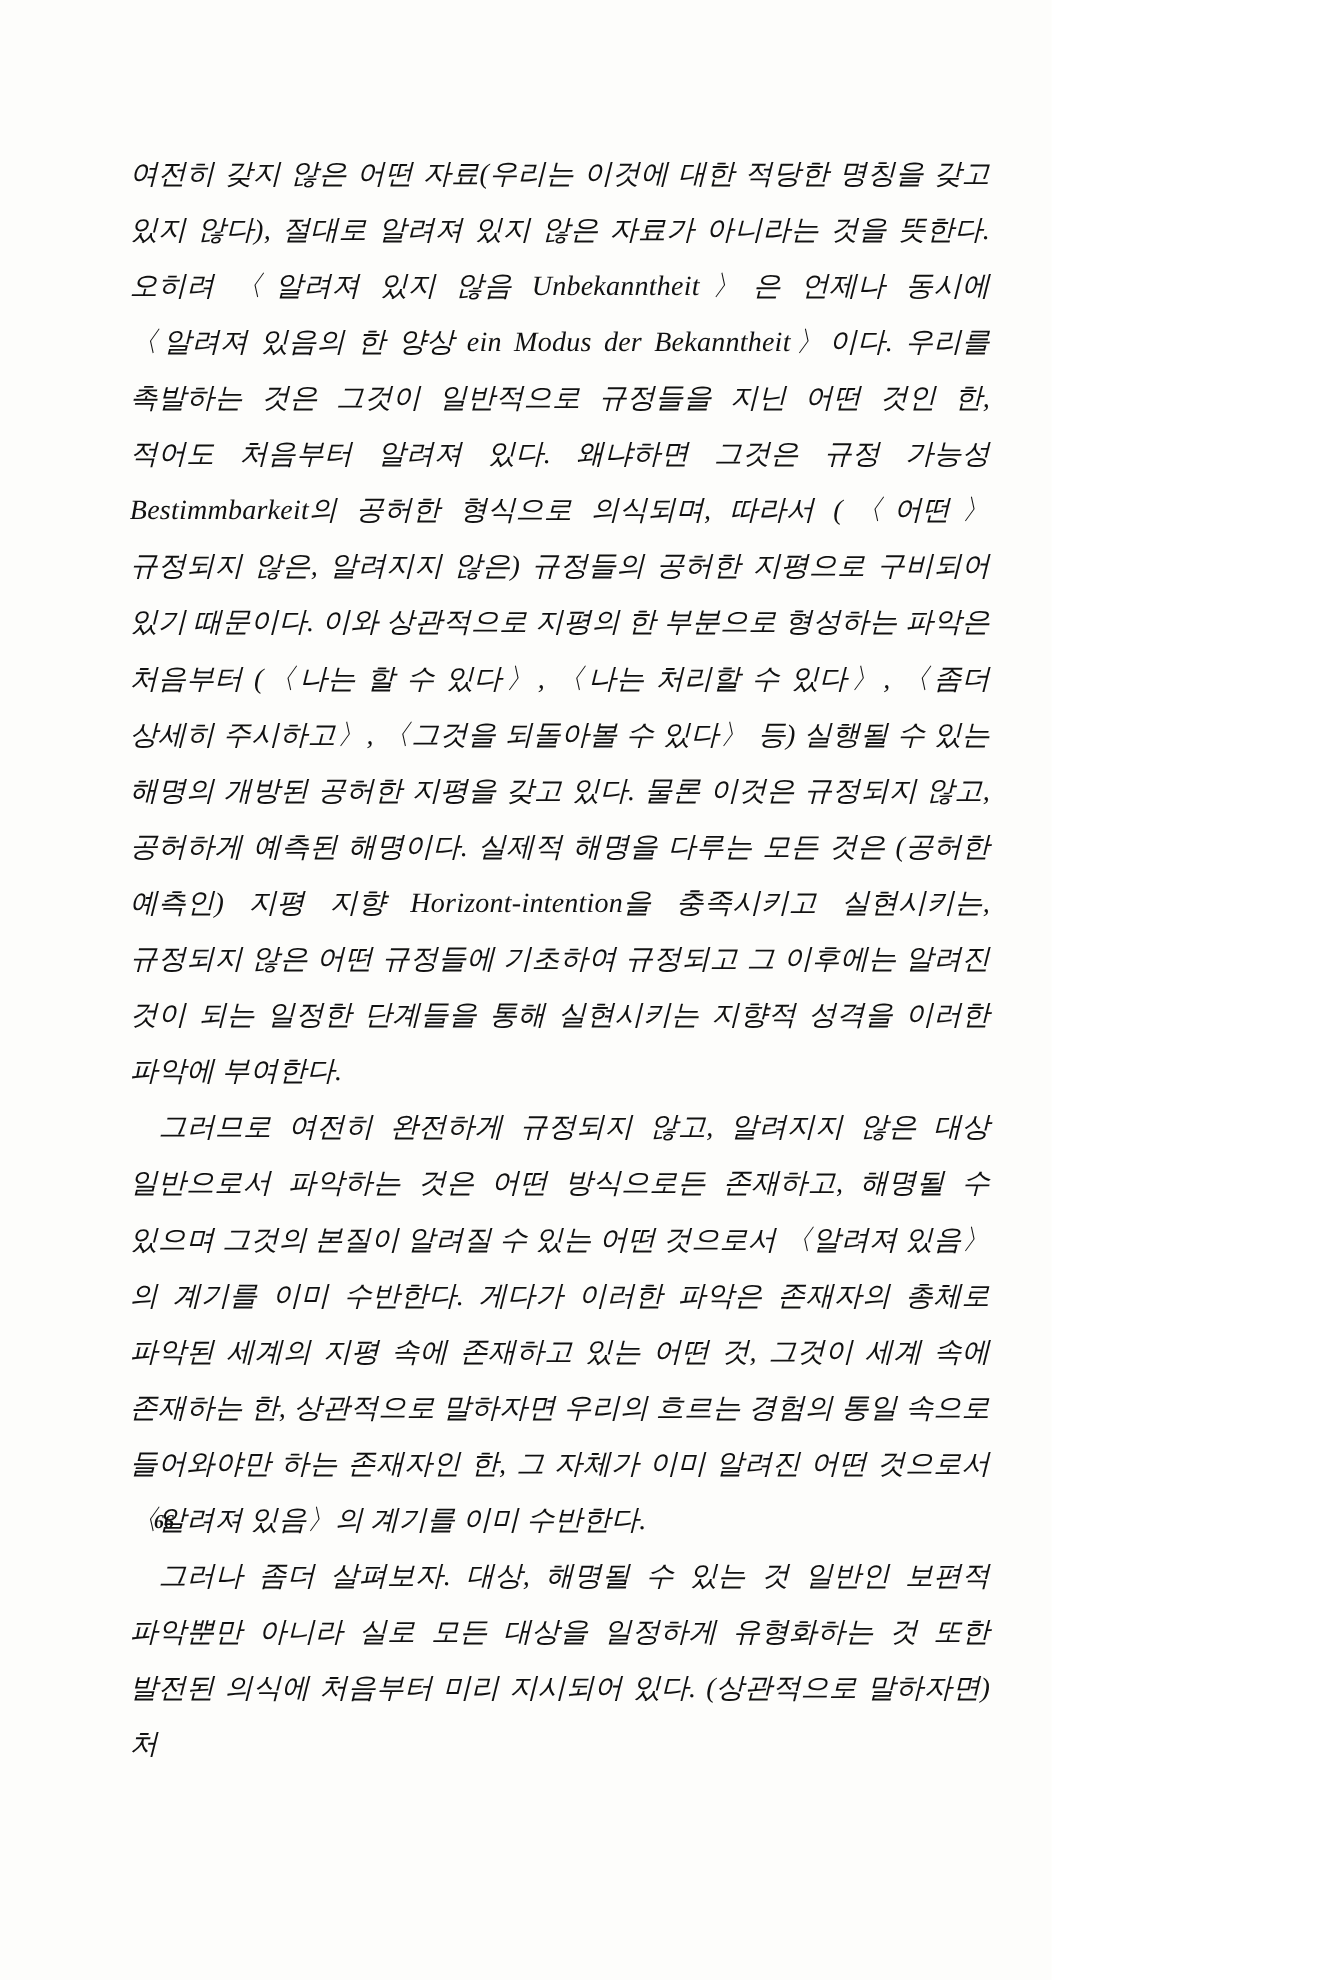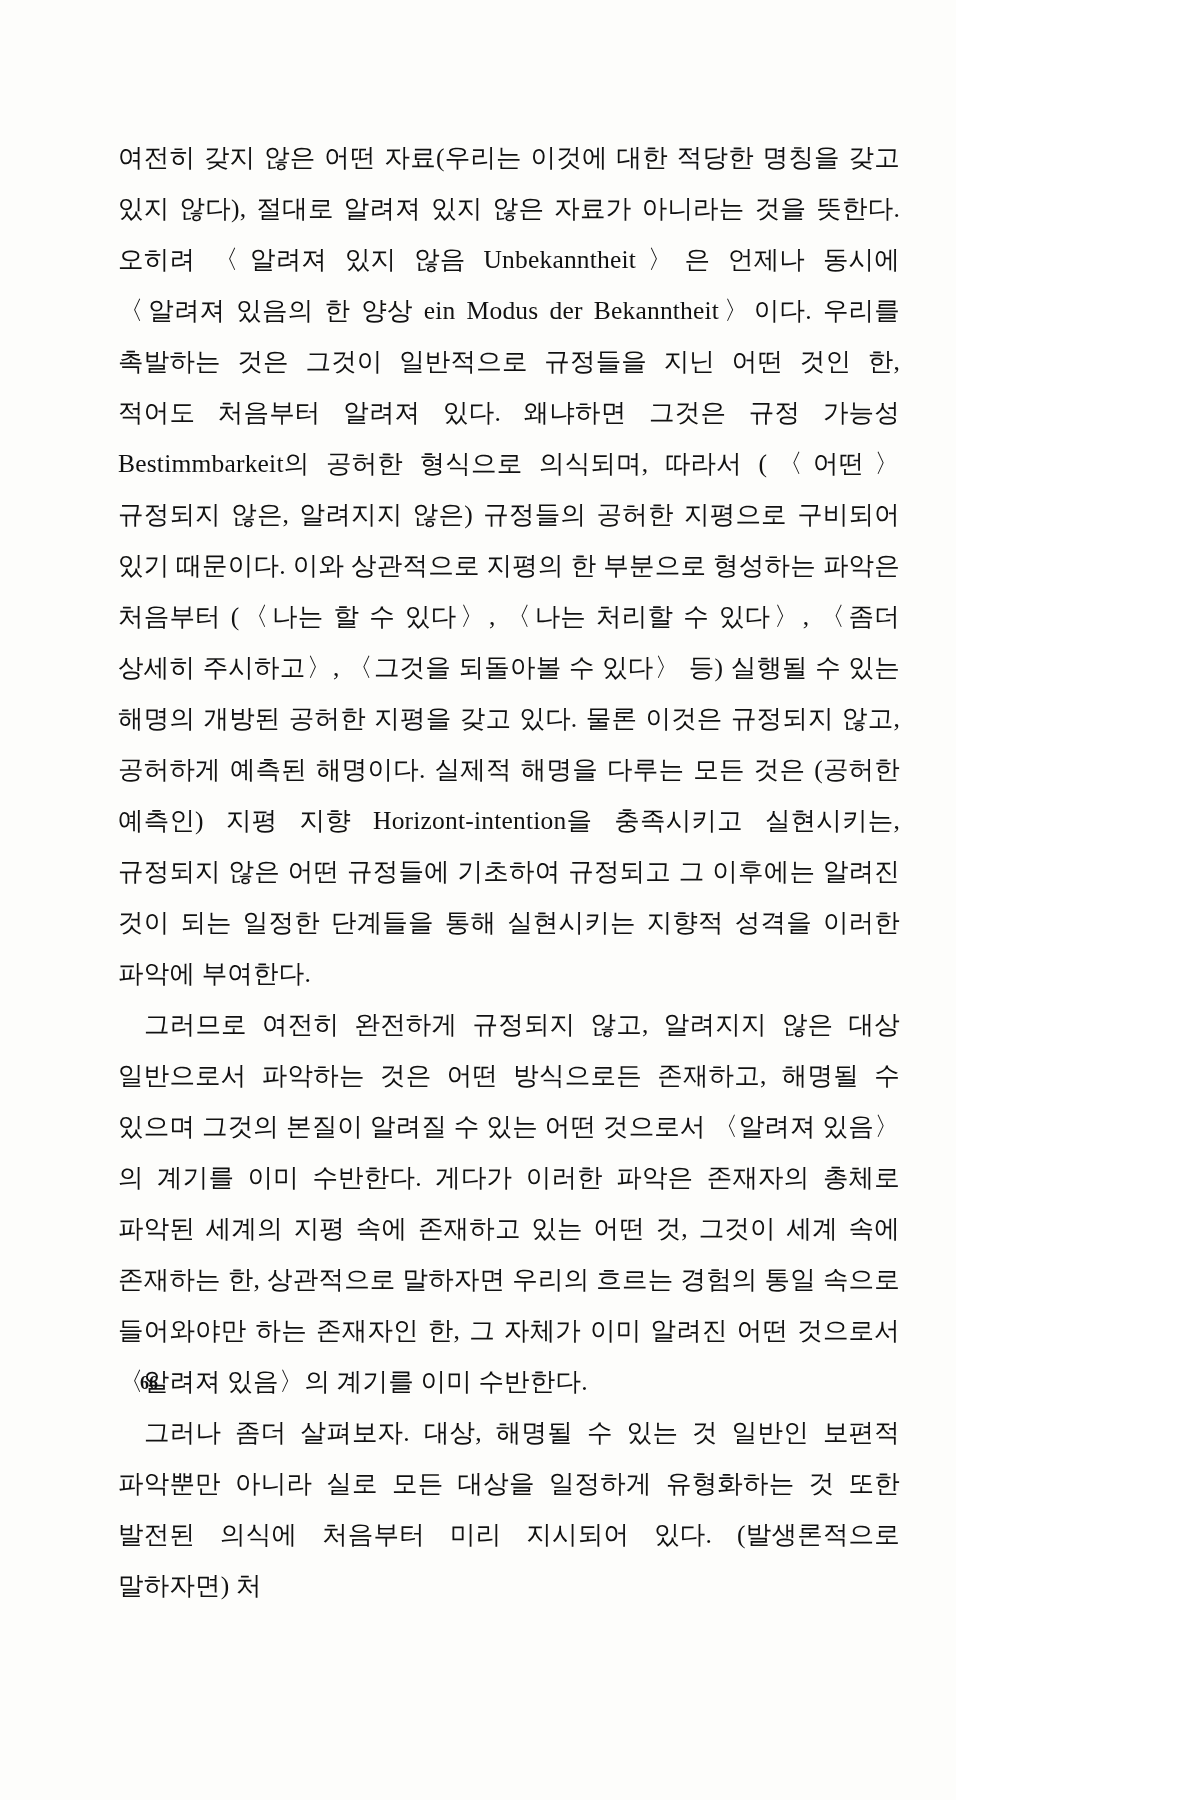--- a/index.html
+++ b/index.html
@@ -14,20 +14,21 @@
     font-family: "Liberation Serif", serif;
     color: #111111;
     overflow: hidden;
   }
   .page {
     position: absolute;
     left: 0; top: 0;
     width: 956px;
     height: 1800px;
     background: #fdfdfb;
+    font-style: italic;
   }
   .text-column {
     position: absolute;
     left: 118px;
     top: 132px;
     width: 782px;
   }
   .para {
     margin: 0;
     font-size: 25.5px;
@@ -55,18 +56,18 @@
   }
 </style>
 </head>
 <body>
 
 <div class="page">
 
   <div class="text-column">
     <p class="para">여전히 갖지 않은 어떤 자료(우리는 이것에 대한 적당한 명칭을 갖고 있지 않다), 절대로 알려져 있지 않은 자료가 아니라는 것을 뜻한다. 오히려 〈알려져 있지 않음 Unbekanntheit〉은 언제나 동시에 〈알려져 있음의 한 양상 ein Modus der Bekanntheit〉이다. 우리를 촉발하는 것은 그것이 일반적으로 규정들을 지닌 어떤 것인 한, 적어도 처음부터 알려져 있다. 왜냐하면 그것은 규정 가능성 Bestimmbarkeit의 공허한 형식으로 의식되며, 따라서 (〈어떤〉 규정되지 않은, 알려지지 않은) 규정들의 공허한 지평으로 구비되어 있기 때문이다. 이와 상관적으로 지평의 한 부분으로 형성하는 파악은 처음부터 (〈나는 할 수 있다〉, 〈나는 처리할 수 있다〉, 〈좀더 상세히 주시하고〉, 〈그것을 되돌아볼 수 있다〉 등) 실행될 수 있는 해명의 개방된 공허한 지평을 갖고 있다. 물론 이것은 규정되지 않고, 공허하게 예측된 해명이다. 실제적 해명을 다루는 모든 것은 (공허한 예측인) 지평 지향 Horizont-intention을 충족시키고 실현시키는, 규정되지 않은 어떤 규정들에 기초하여 규정되고 그 이후에는 알려진 것이 되는 일정한 단계들을 통해 실현시키는 지향적 성격을 이러한 파악에 부여한다.</p>
     <p class="para indent">그러므로 여전히 완전하게 규정되지 않고, 알려지지 않은 대상 일반으로서 파악하는 것은 어떤 방식으로든 존재하고, 해명될 수 있으며 그것의 본질이 알려질 수 있는 어떤 것으로서 〈알려져 있음〉의 계기를 이미 수반한다. 게다가 이러한 파악은 존재자의 총체로 파악된 세계의 지평 속에 존재하고 있는 어떤 것, 그것이 세계 속에 존재하는 한, 상관적으로 말하자면 우리의 흐르는 경험의 통일 속으로 들어와야만 하는 존재자인 한, 그 자체가 이미 알려진 어떤 것으로서 〈알려져 있음〉의 계기를 이미 수반한다.</p>
-    <p class="para indent">그러나 좀더 살펴보자. 대상, 해명될 수 있는 것 일반인 보편적 파악뿐만 아니라 실로 모든 대상을 일정하게 유형화하는 것 또한 발전된 의식에 처음부터 미리 지시되어 있다. (발생론적으로 말하자면) 처</p>
+    <p class="para indent">그러나 좀더 살펴보자. 대상, 해명될 수 있는 것 일반인 보편적 파악뿐만 아니라 실로 모든 대상을 일정하게 유형화하는 것 또한 발전된 의식에 처음부터 미리 지시되어 있다. (상관적으로 말하자면) 처</p>
   </div>
 
   <div class="page-number">66</div>
 
 </div>
 
 </body></html>

